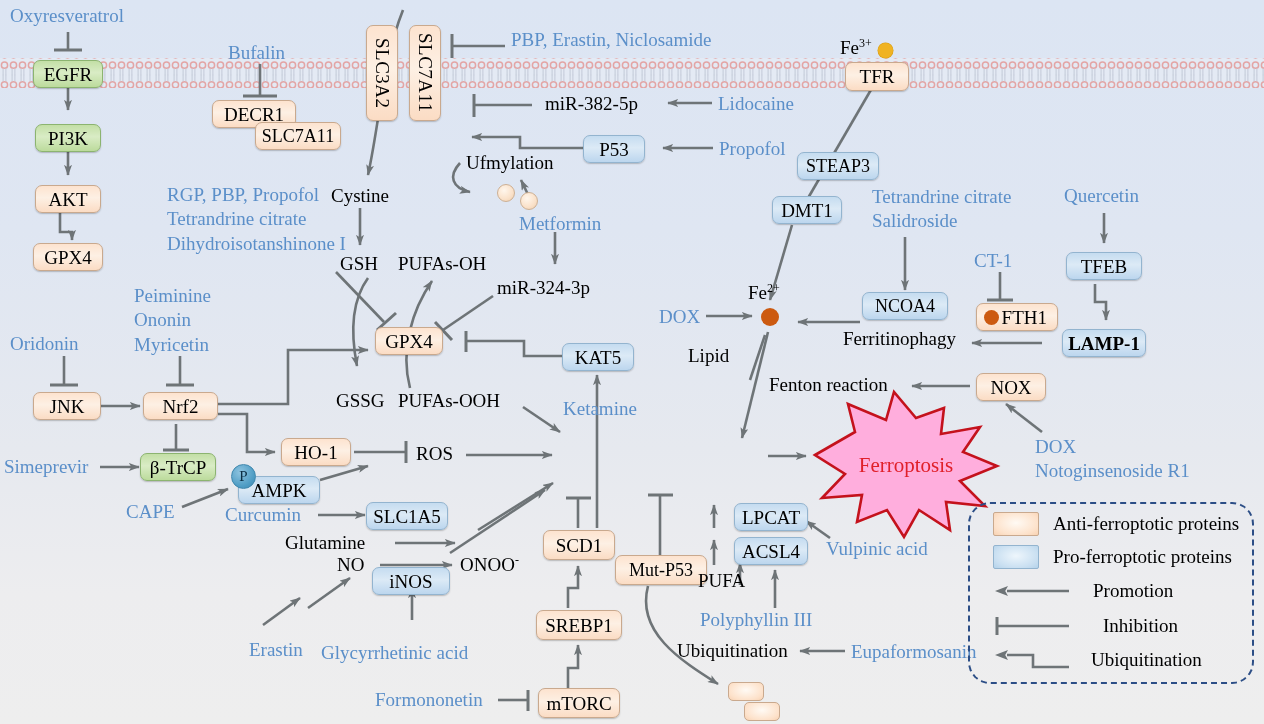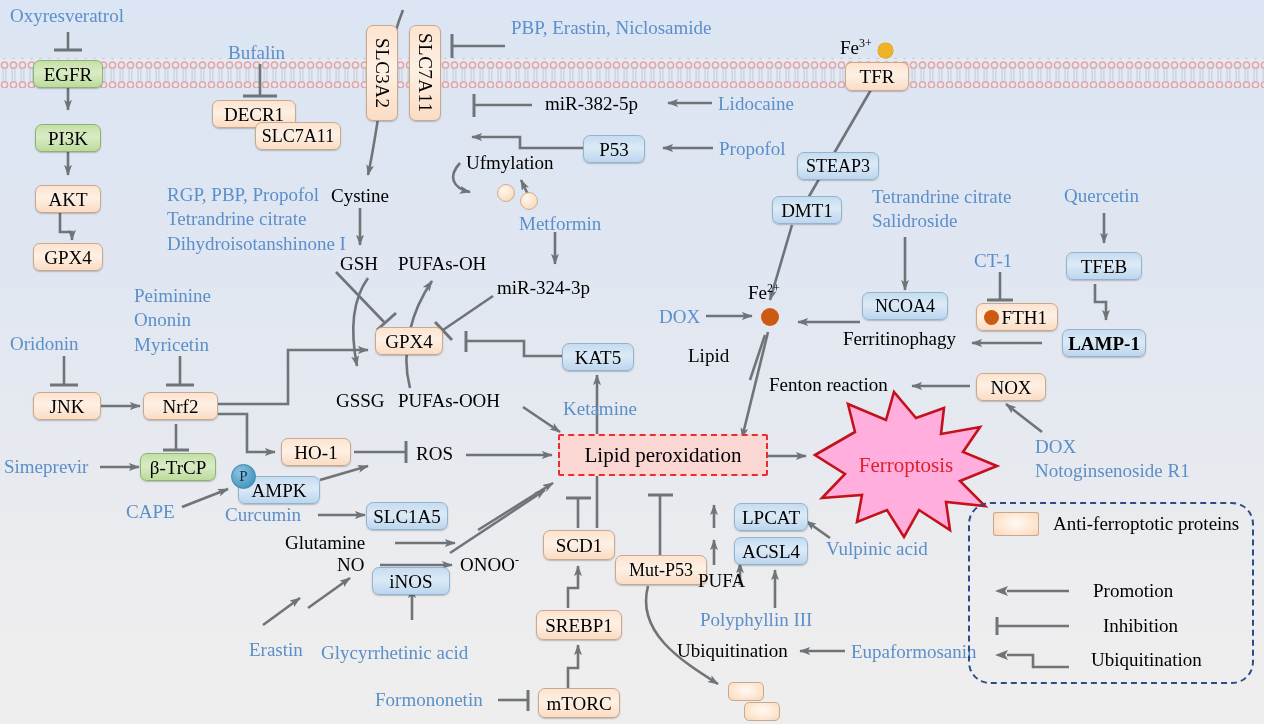--- a/index.html
+++ b/index.html
@@ -333,21 +333,21 @@
   <div class="lbl" style="left:416px;top:443px;">ROS</div>
 
   <div class="drug" style="left:228px;top:41px;">Bufalin</div>
   <div class="node anti" style="left:212px;top:100px;width:84px;height:28px;">
     <span>DECR1</span>
   </div>
   <div class="node anti" style="left:255px;top:122px;width:86px;height:28px;">
     <span style="font-size:18px;">SLC7A11</span>
   </div>
 
-  <div class="drug" style="left:511px;top:16px;text-align:right;">PBP, Erastin, Niclosamide</div>
+  <div class="drug" style="left:511px;top:28px;text-align:right;">PBP, Erastin, Niclosamide</div>
   <div class="lbl" style="left:545px;top:93px;">miR-382-5p</div>
   <div class="drug" style="left:718px;top:92px;">Lidocaine</div>
   <div class="node pro" style="left:583px;top:135px;width:62px;height:28px;">
     <span>P53</span>
   </div>
   <div class="drug" style="left:719px;top:137px;">Propofol</div>
   <div class="lbl" style="left:466px;top:152px;">Ufmylation</div>
   <div class="dot ufm" style="left:497px;top:184px;width:16px;height:16px;"></div>
   <div class="dot ufm" style="left:520px;top:192px;width:16px;height:16px;"></div>
   <div class="drug" style="left:519px;top:212px;">Metformin</div>
@@ -367,23 +367,20 @@
     <span>GPX4</span>
   </div>
   <div class="lbl" style="left:336px;top:390px;">GSSG</div>
   <div class="lbl" style="left:398px;top:390px;">PUFAs-OOH</div>
 
   <div class="node pro" style="left:562px;top:343px;width:72px;height:28px;">
     <span>KAT5</span>
   </div>
   <div class="drug" style="left:563px;top:397px;">Ketamine</div>
 
-  <div class="lipidperox" style="left:558px;top:434px;width:210px;height:42px;">
-    <span>Lipid peroxidation</span>
-  </div>
 
   <div class="starwrap" style="left:815px;top:392px;width:182px;height:146px;">
     <div class="startext">Ferroptosis</div>
   </div>
 
   <div class="node pro" style="left:366px;top:502px;width:82px;height:28px;">
     <span>SLC1A5</span>
   </div>
   <div class="lbl" style="left:285px;top:532px;">Glutamine</div>
   <div class="lbl" style="left:337px;top:554px;">NO</div>
@@ -476,20 +473,24 @@
     <div>Notoginsenoside R1</div>
   </div>
 
   <div class="legend" style="left:968px;top:502px;width:286px;height:182px;"></div>
 
   <div class="legrow" style="left:993px;top:512px;">
     <span class="legswatch anti"></span>
     <span class="legtext" style="margin-left:14px;">Anti-ferroptotic proteins</span>
   </div>
 
+  <div class="legrow" style="left:993px;top:545px;">
+    <span class="legswatch pro"></span>
+    <span class="legtext" style="margin-left:14px;">Pro-ferroptotic proteins</span>
+  </div>
 
   <div class="legrow" style="left:993px;top:580px;">
     <svg width="78" height="20">
       <g stroke="#6e7477" stroke-width="2.6" fill="none">
         <path d="M76,10 L14,10"></path>
       </g>
       <path d="M2,10 L15,5 L12.2,10 L15,15 Z" fill="#6e7477"></path>
     </svg>
     <span class="legtext" style="margin-left:22px;">Promotion</span>
   </div>

